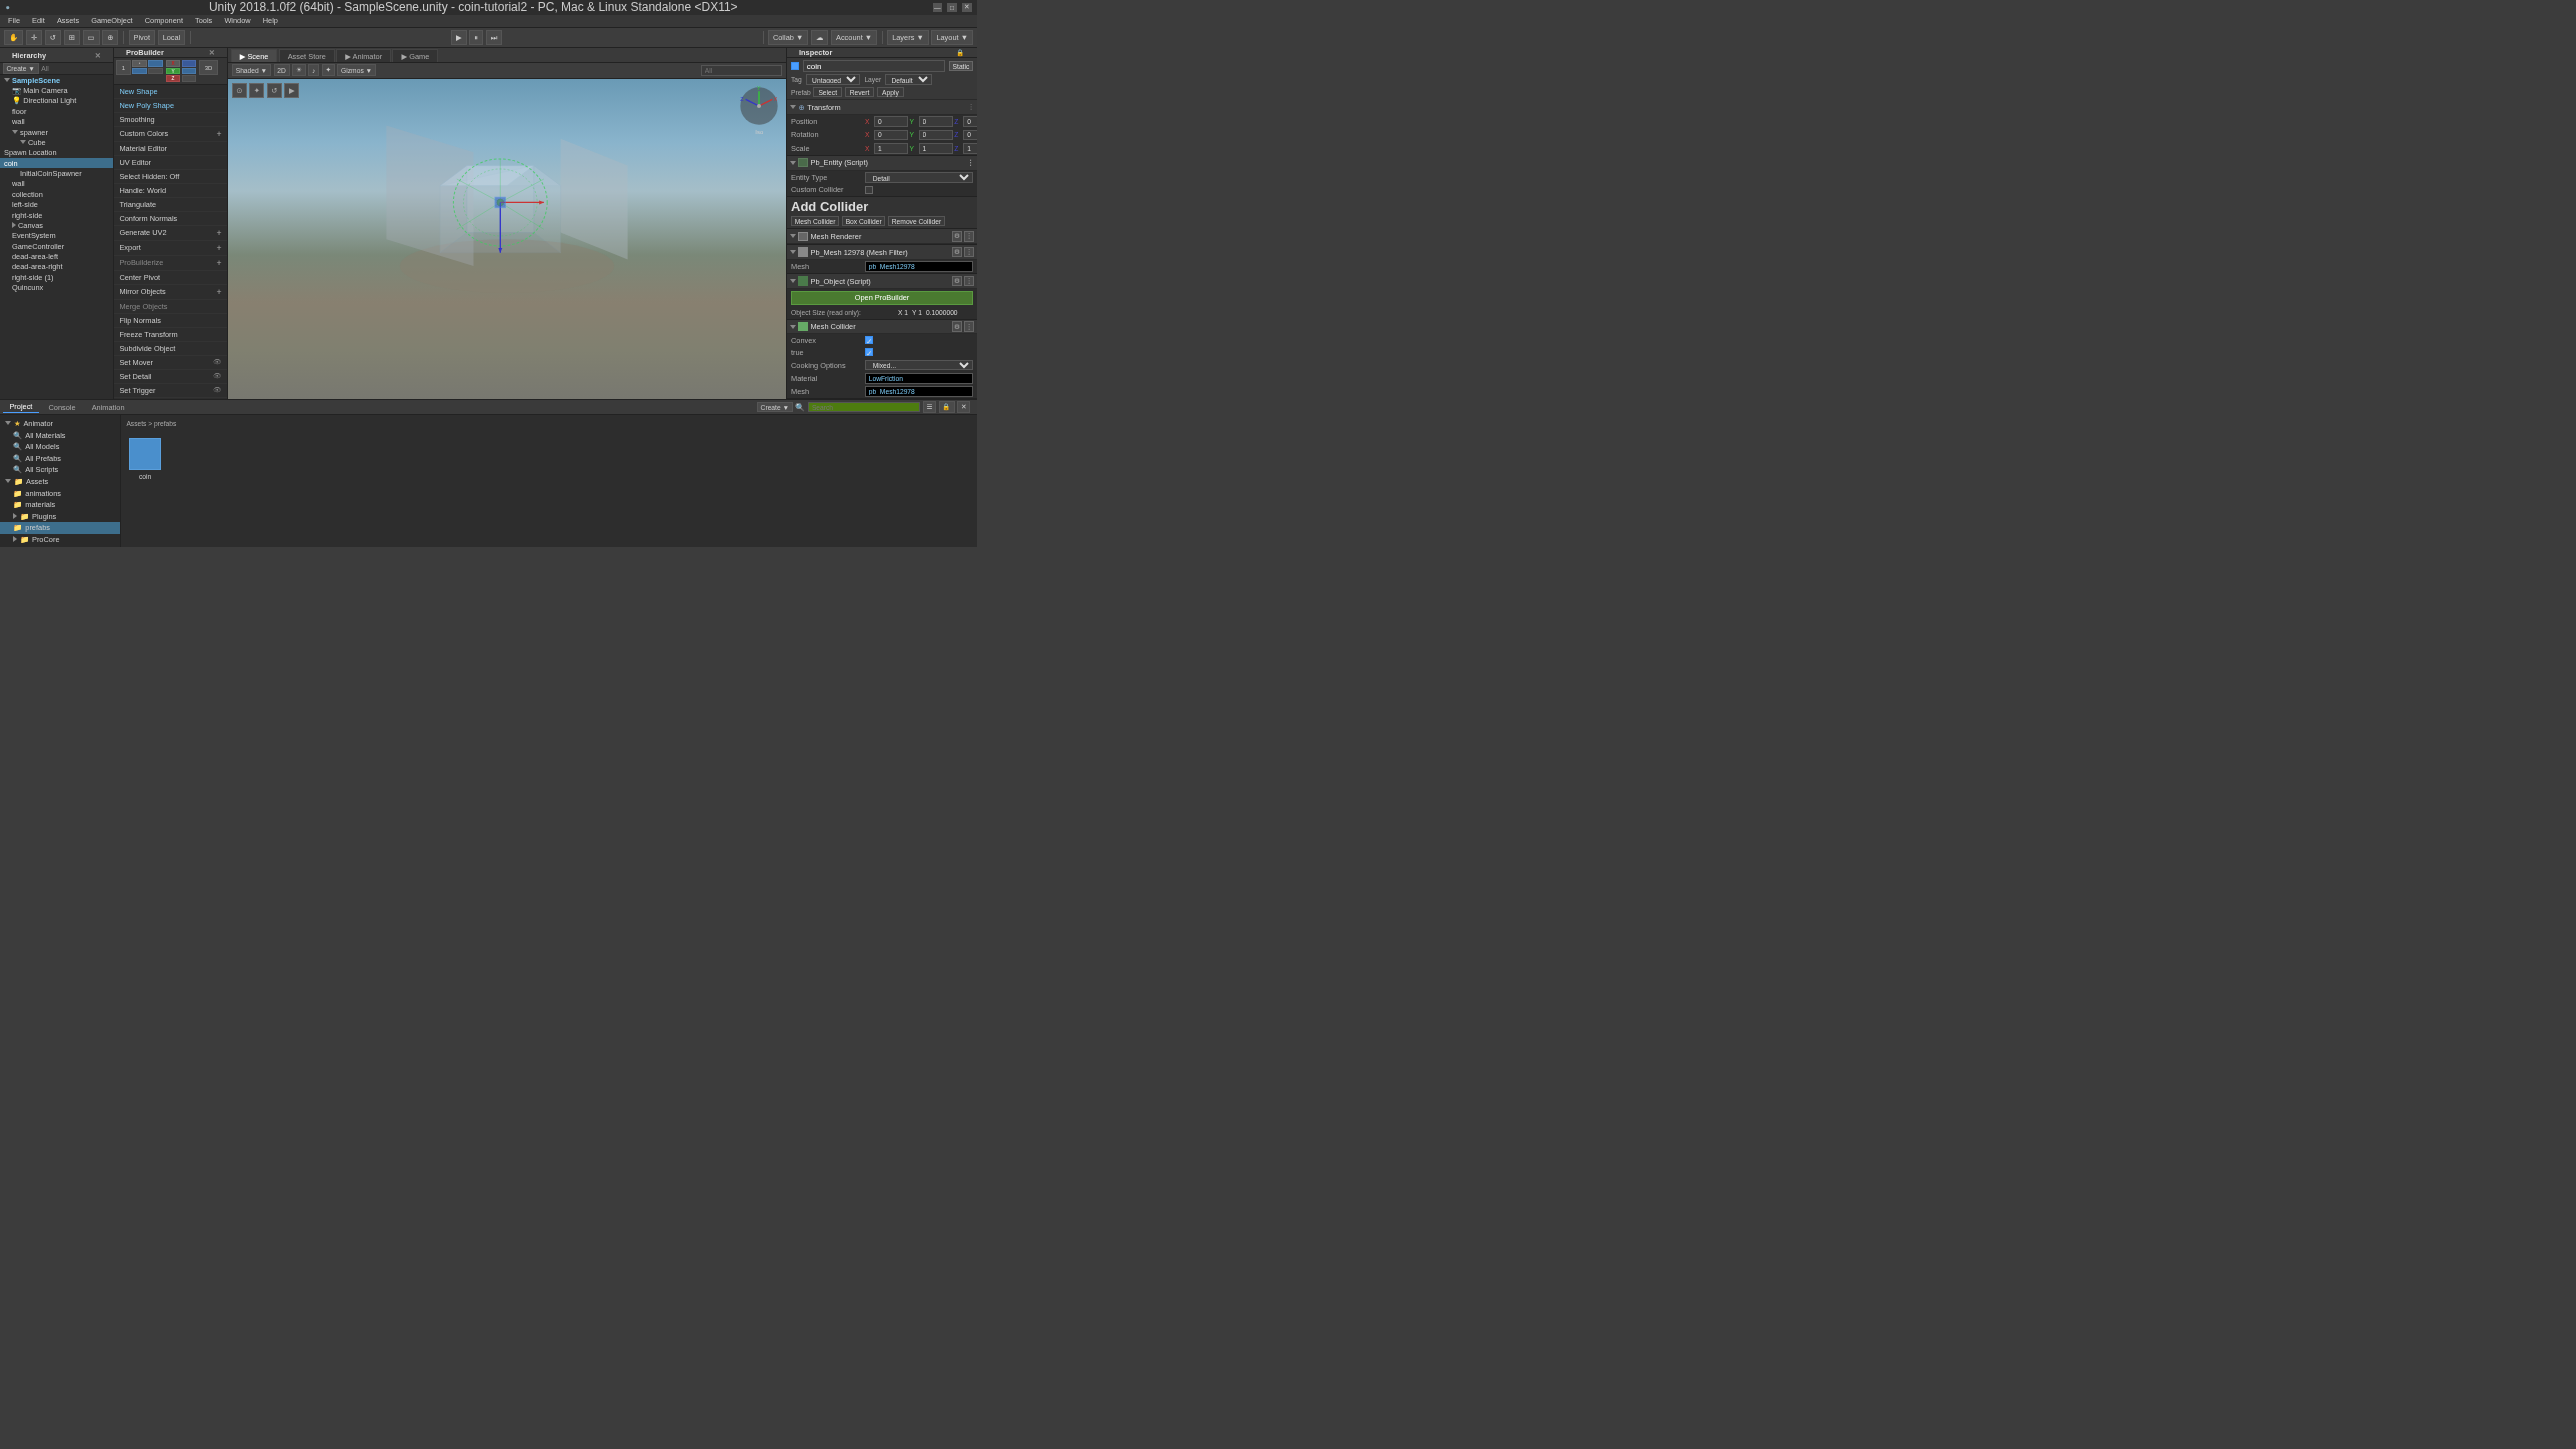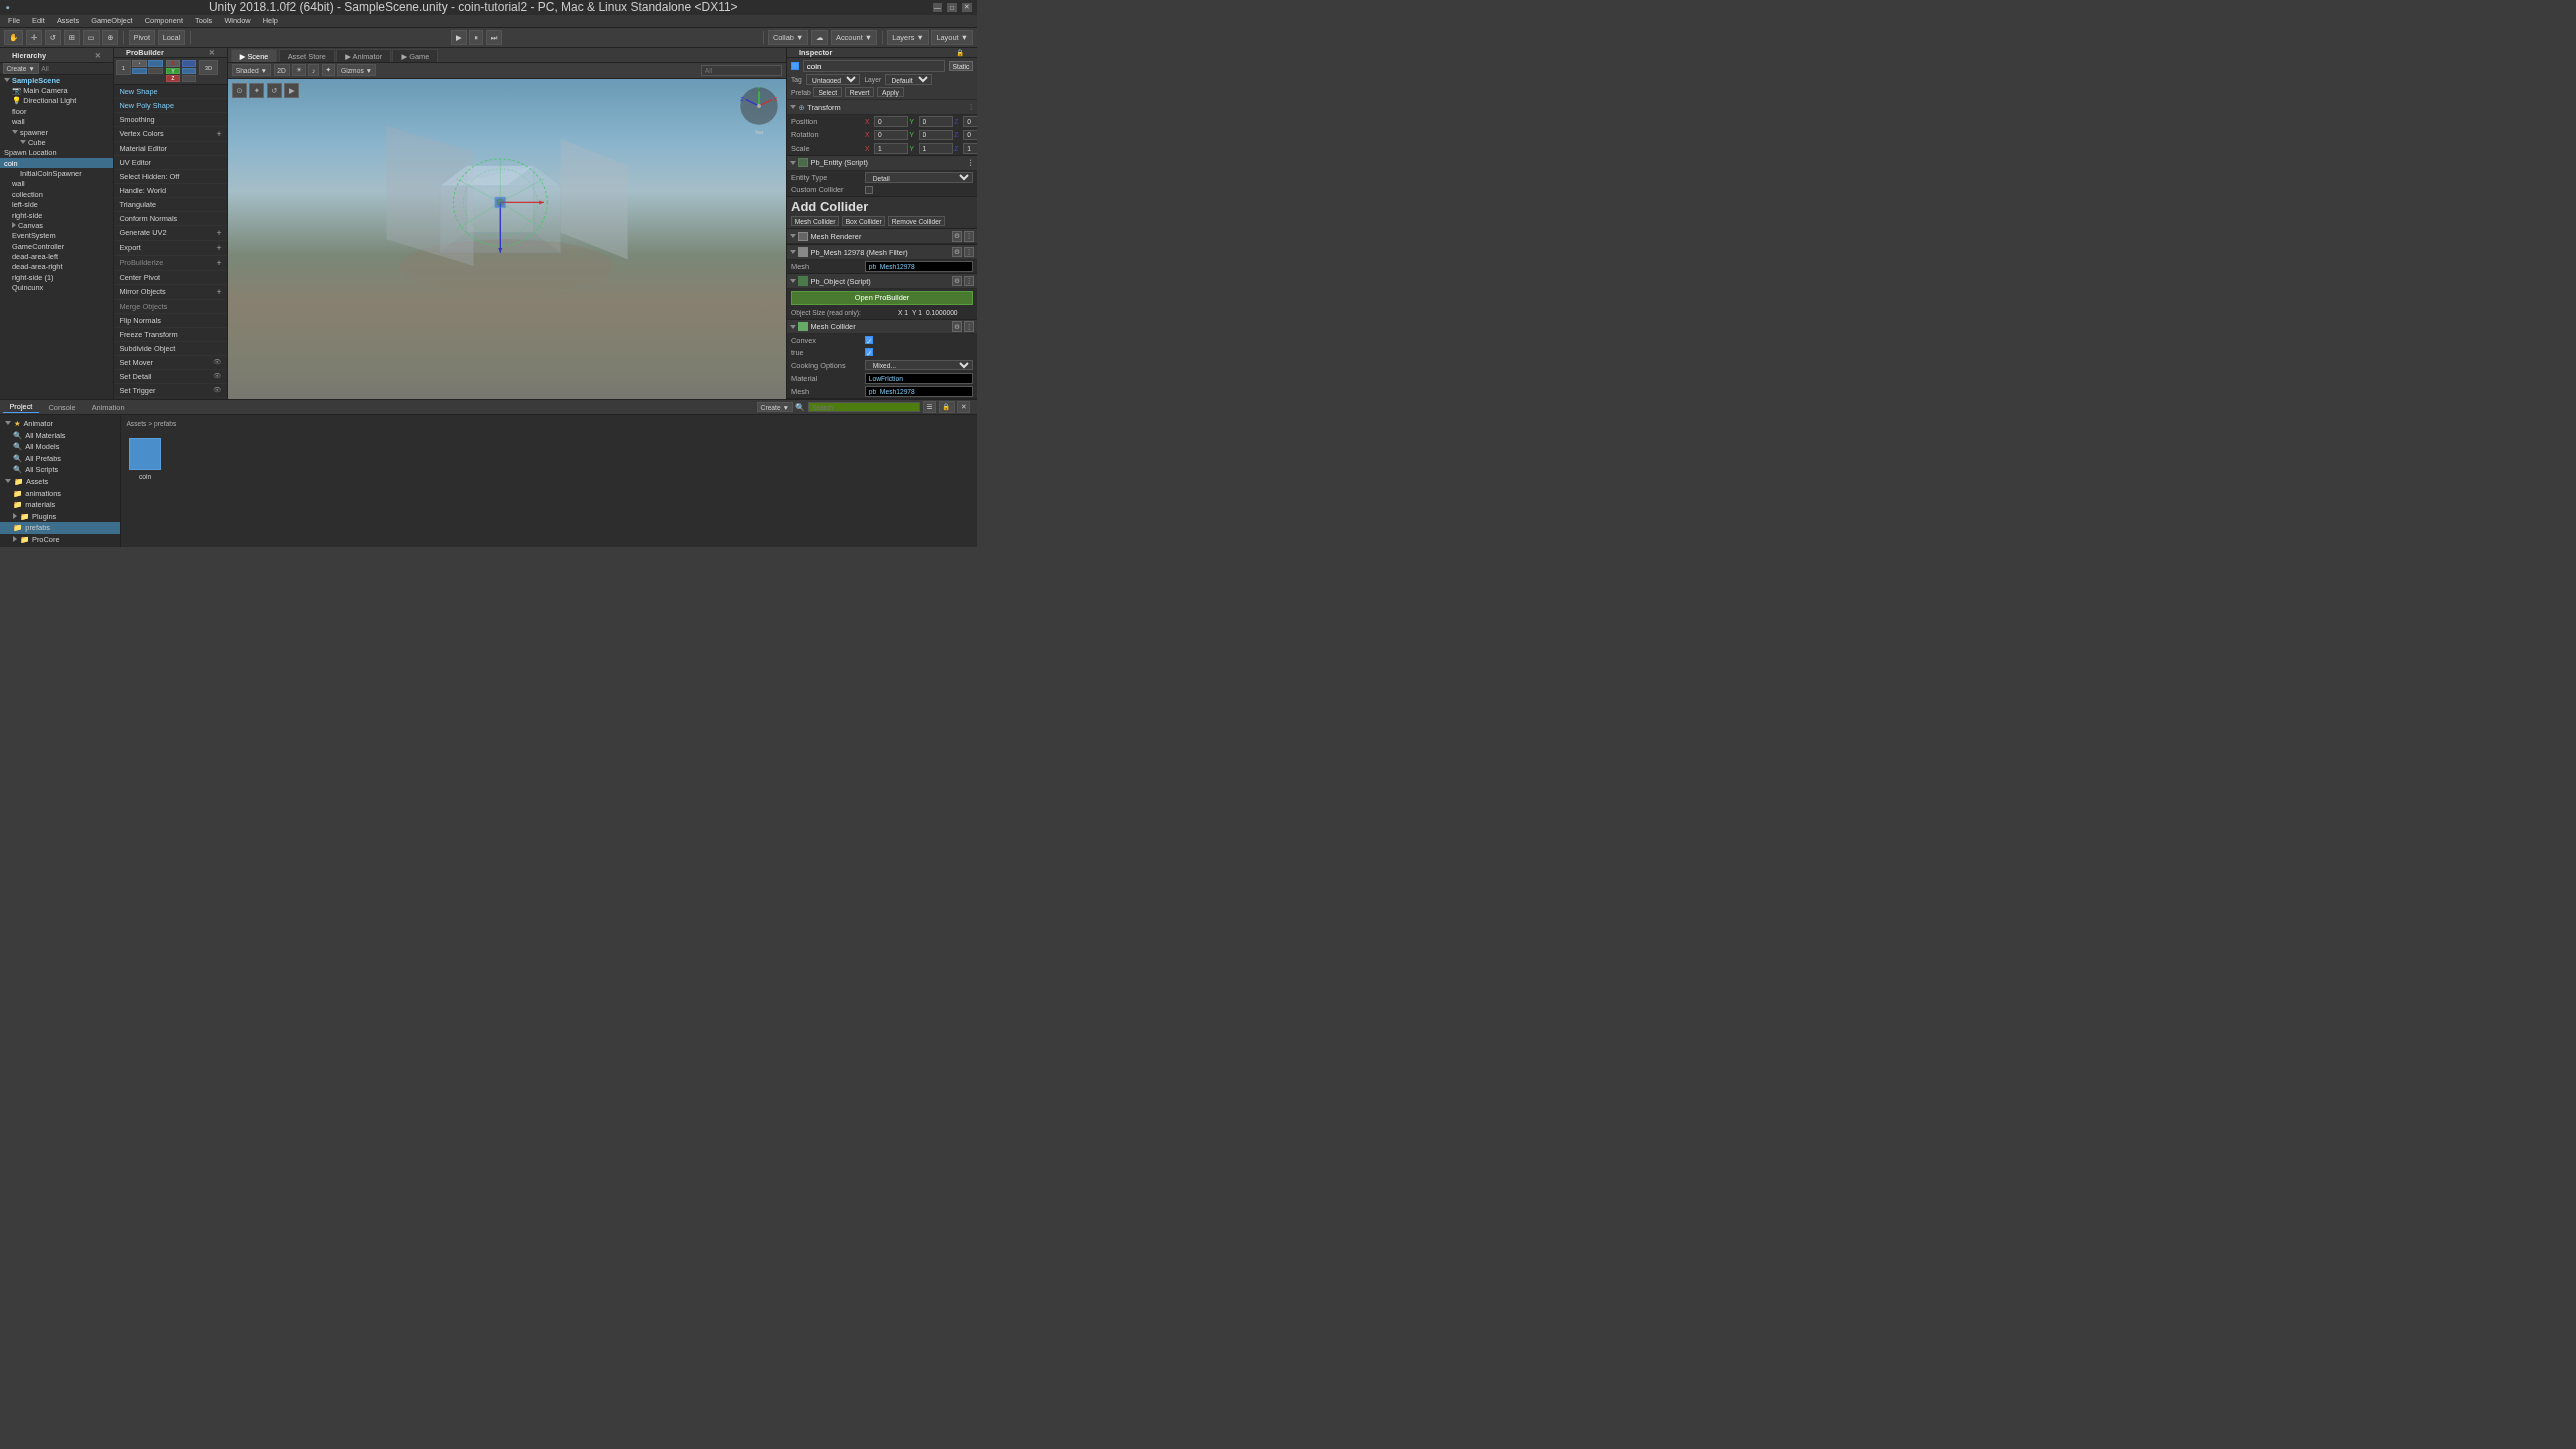--- a/index.html
+++ b/index.html
@@ -669,21 +669,21 @@
       <div class="pb-item highlighted">
         <span>New Shape</span>
       </div>
       <div class="pb-item highlighted">
         <span>New Poly Shape</span>
       </div>
       <div class="pb-item">
         <span>Smoothing</span>
       </div>
       <div class="pb-item">
-        <span>Vertex Colors</span>
+        <span>Custom Colors</span>
         <span class="pb-plus">+</span>
       </div>
       <div class="pb-item">
         <span>Material Editor</span>
       </div>
       <div class="pb-item">
         <span>UV Editor</span>
       </div>
       <div class="pb-item">
         <span>Select Hidden: Off</span>

